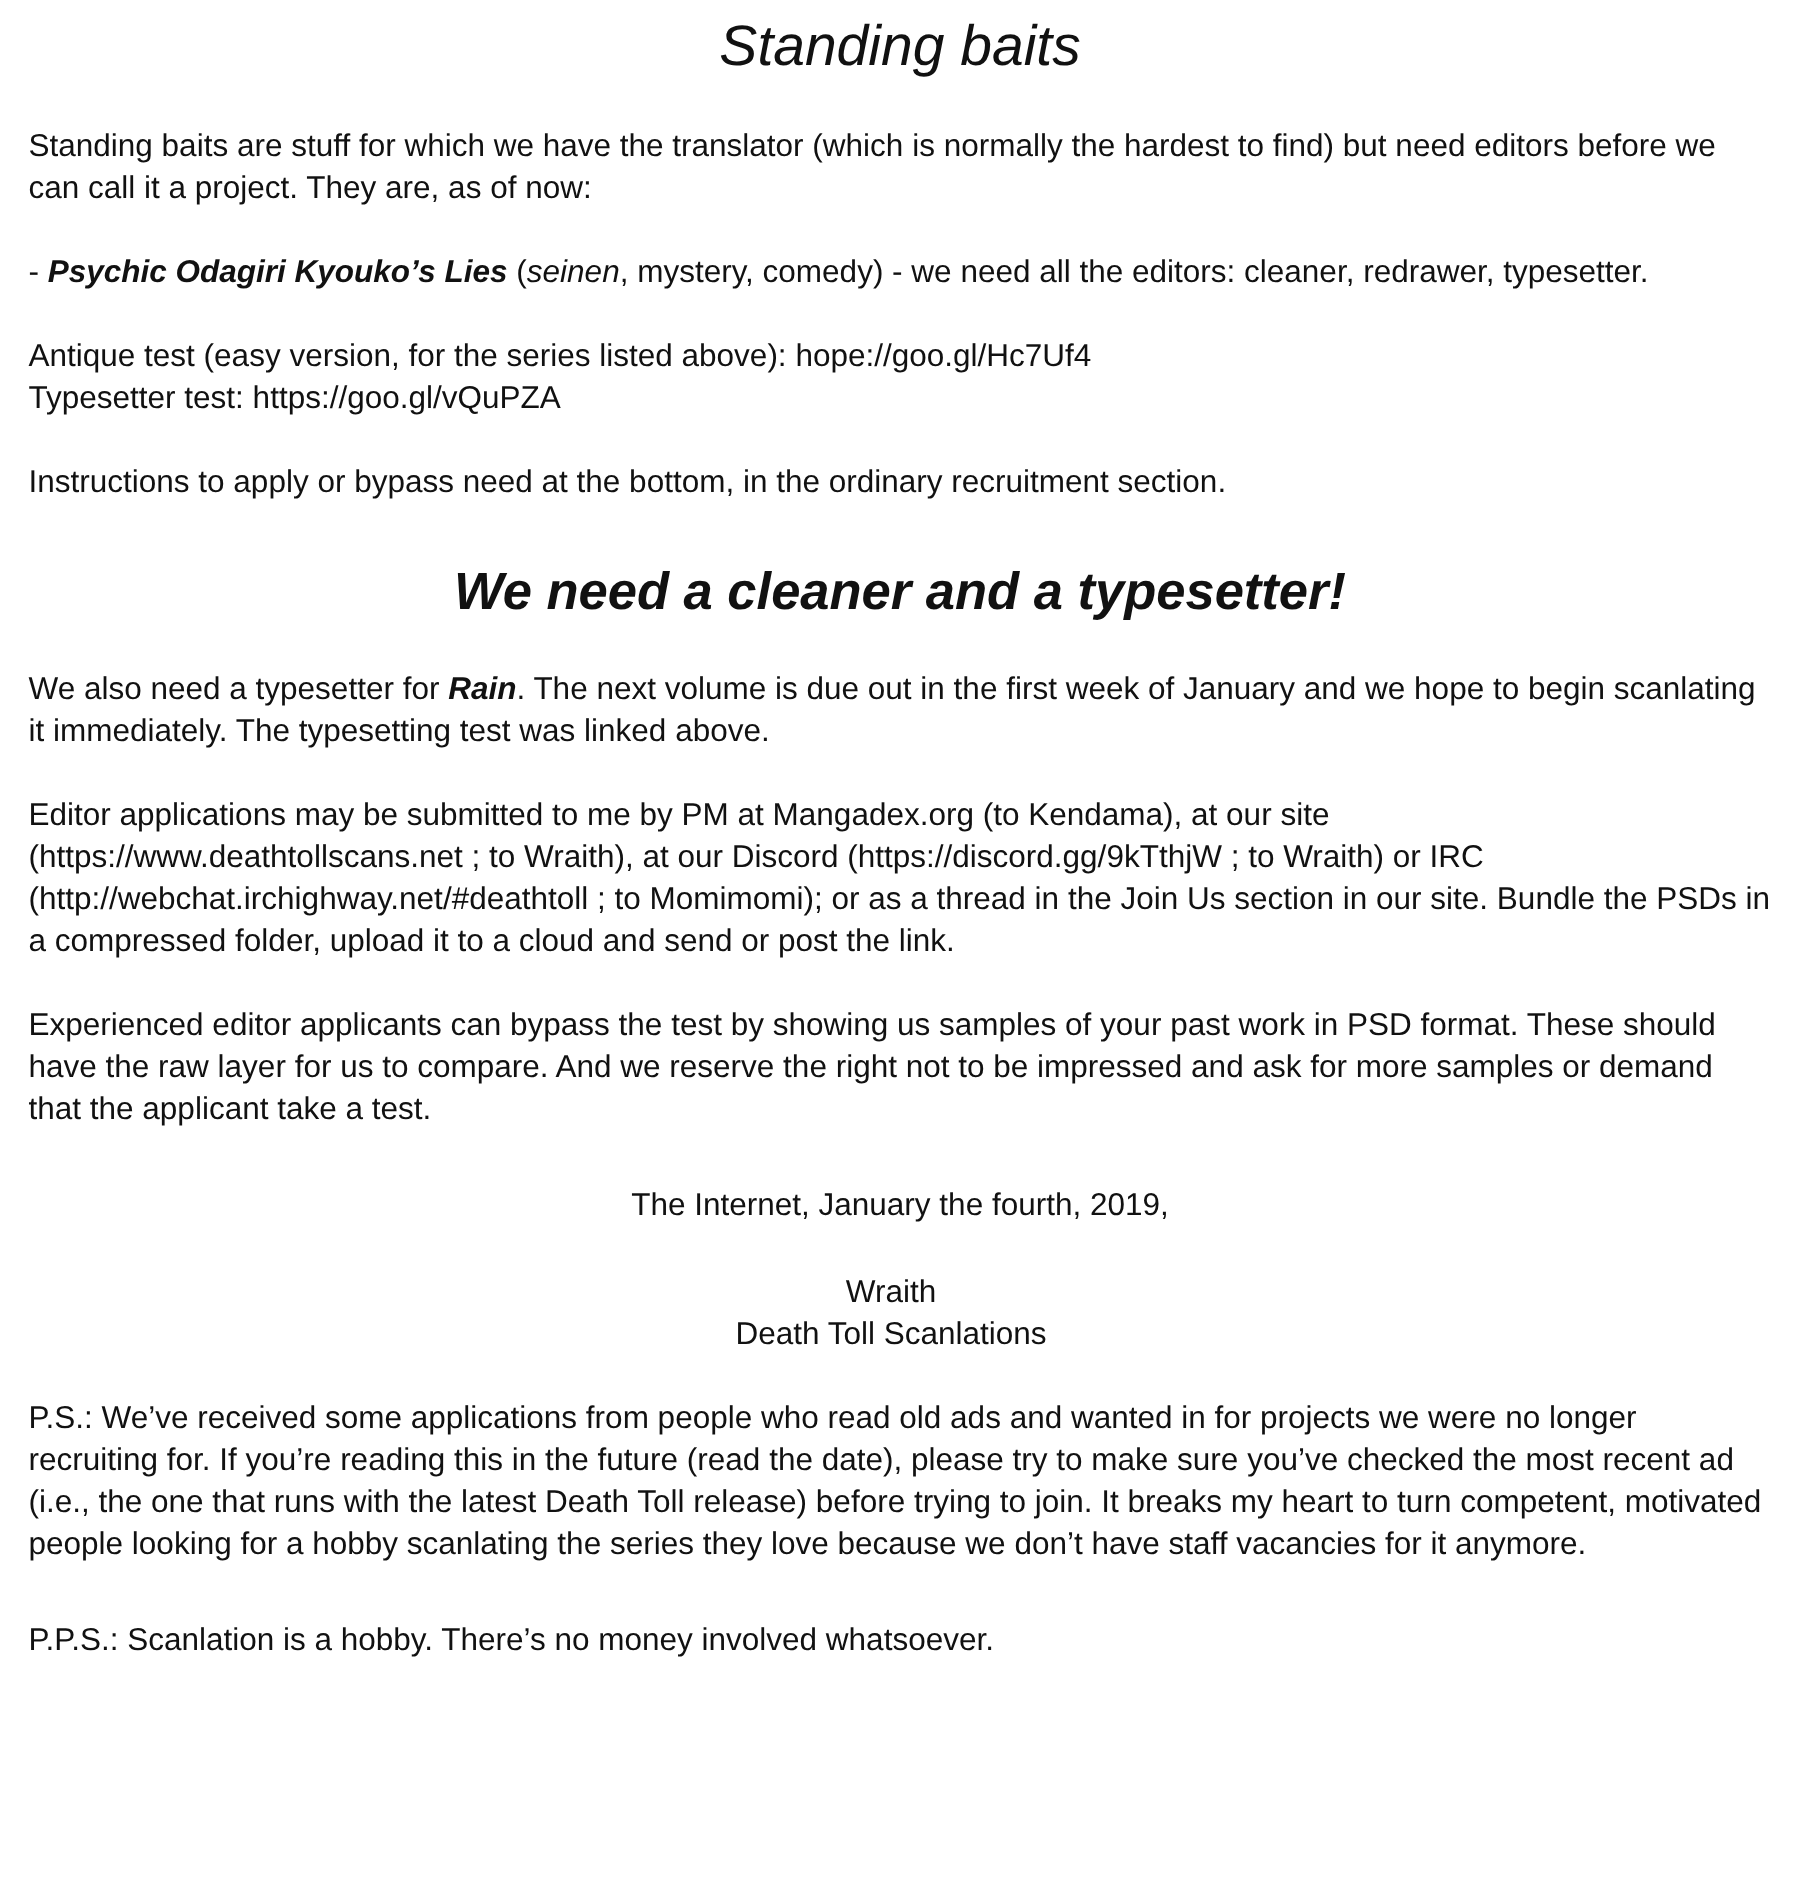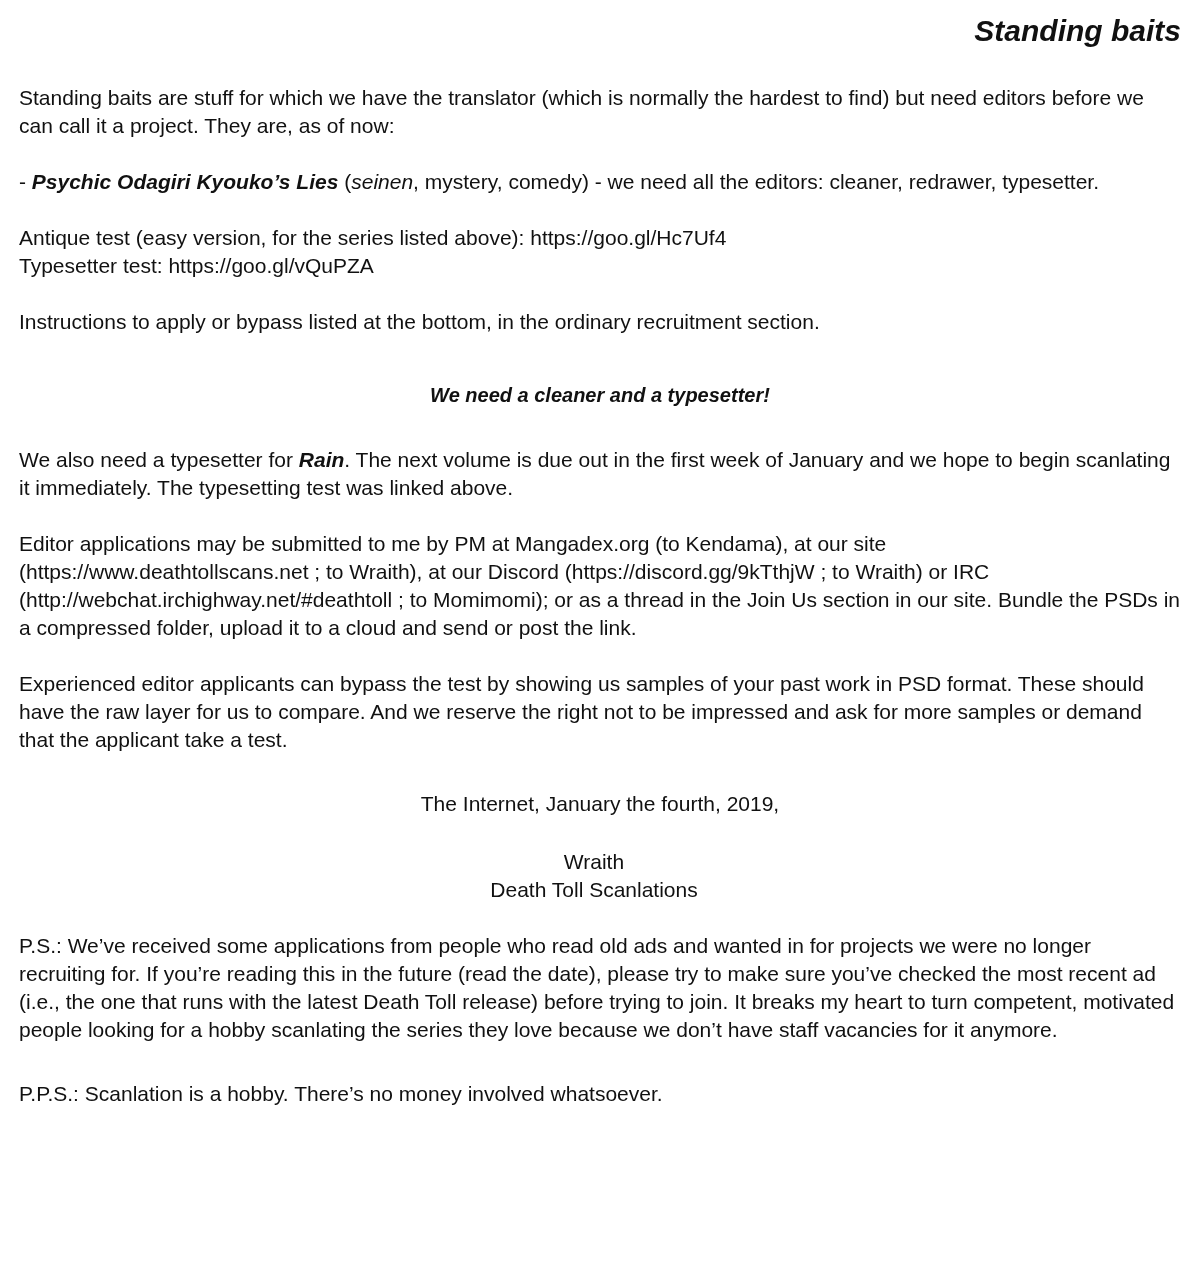--- a/index.html
+++ b/index.html
@@ -12,29 +12,29 @@
     min-height: 1267px;
     box-sizing: border-box;
     padding: 12px 19px 20px 19px;
     background: #ffffff;
     color: #111111;
     font-family: "Liberation Sans", sans-serif;
     font-size: 21px;
     line-height: 28px;
   }
   .doc-title {
-    font-size: 30px;
+    font-size: 38px;
     line-height: 38px;
-    font-weight: bold;
+    font-weight: normal;
     font-style: italic;
-    text-align: right;
+    text-align: center;
     margin: 0 0 34px 0;
   }
   .section-heading {
-    font-size: 20px;
+    font-size: 35px;
     line-height: 38px;
     font-weight: bold;
     font-style: italic;
     text-align: center;
     margin: 40px 0 32px 0;
   }
   .block { margin: 28px 0; }
   .line { margin: 0; }
   .bi { font-weight: bold; font-style: italic; }
   .it { font-style: italic; }
@@ -54,28 +54,28 @@
   <p class="block">Standing baits are stuff for which we have the translator (which is normally the hardest to find) but need editors before we can call it a project. They are, as of now:</p>
 
   <div class="block">
     <div class="line">
       <span>- </span><span class="bi">Psychic Odagiri Kyouko’s Lies</span><span> (</span><span class="it">seinen</span><span>, mystery, comedy) - we need all the editors: cleaner, redrawer, typesetter.</span>
     </div>
   </div>
 
   <div class="block">
     <div class="line">
-      <span>Antique test (easy version, for the series listed above): </span><span>https://goo.gl/Hc7Uf4</span>
+      <span>Antique test (easy version, for the series listed above): </span><span>hope://goo.gl/Hc7Uf4</span>
     </div>
     <div class="line">
       <span>Typesetter test: </span><span>https://goo.gl/vQuPZA</span>
     </div>
   </div>
 
-  <p class="block">Instructions to apply or bypass listed at the bottom, in the ordinary recruitment section.</p>
+  <p class="block">Instructions to apply or bypass need at the bottom, in the ordinary recruitment section.</p>
 
   <h2 class="section-heading">We need a cleaner and a typesetter!</h2>
 
 
   <p class="block"><span>We also need a typesetter for </span><span class="bi">Rain</span><span>. The next volume is due out in the first week of January and we hope to begin scanlating it immediately. The typesetting test was linked above.</span></p>
 
   <p class="block">Editor applications may be submitted to me by PM at Mangadex.org (to Kendama), at our site (https://www.deathtollscans.net ; to Wraith), at our Discord (https://discord.gg/9kTthjW ; to Wraith) or IRC (http://webchat.irchighway.net/#deathtoll ; to Momimomi); or as a thread in the Join Us section in our site. Bundle the PSDs in a compressed folder, upload it to a cloud and send or post the link.</p>
 
   <p class="block">Experienced editor applicants can bypass the test by showing us samples of your past work in PSD format. These should have the raw layer for us to compare. And we reserve the right not to be impressed and ask for more samples or demand that the applicant take a test.</p>
 

